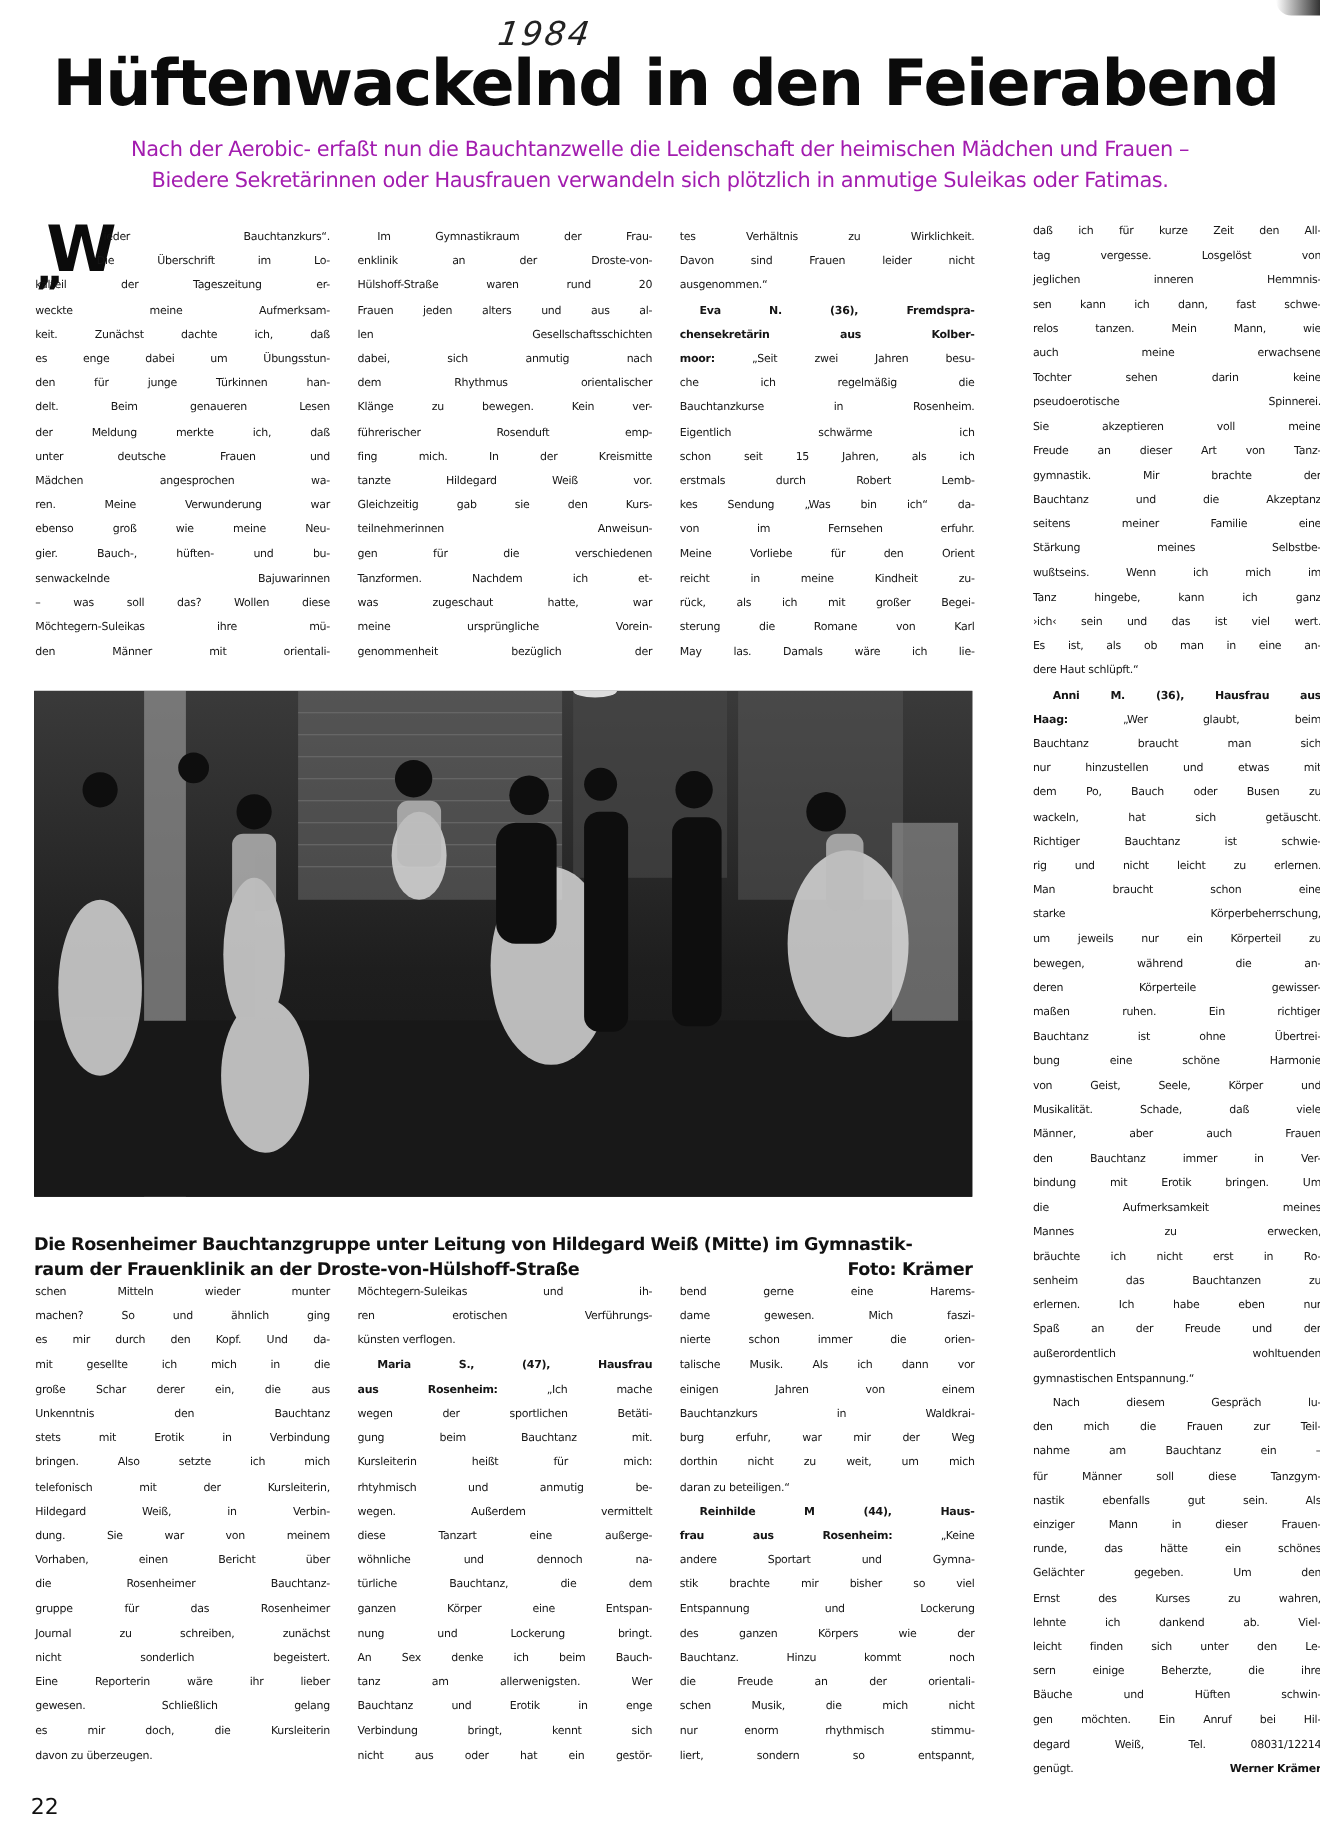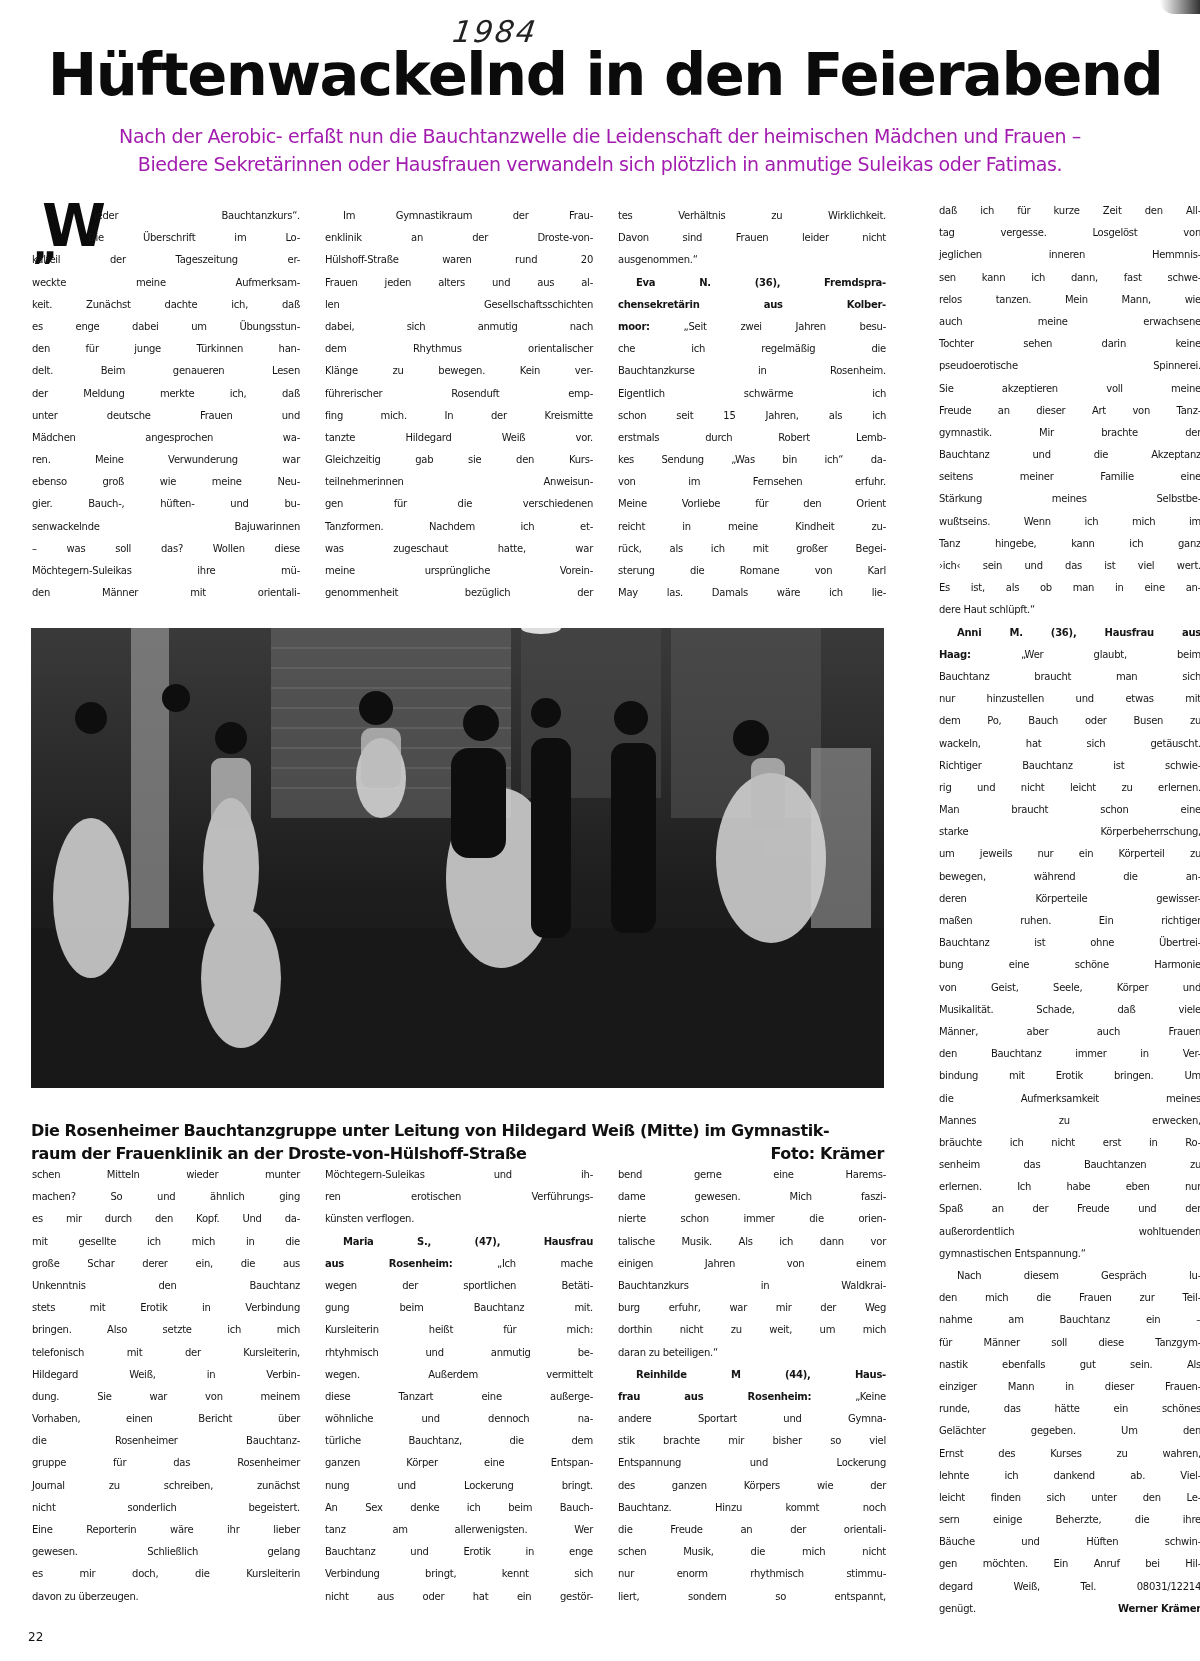--- a/index.html
+++ b/index.html
@@ -20,21 +20,21 @@
     .top { top: 205px; }
     .bottom { top: 1164px; }
     .c4full { top: 200px; }
     .dropcap-wrap { position: absolute; left: 32px; top: 197px; width: 80px; height: 60px; }
     .dropcap { position: absolute; left: 10px; top: 0; font-family: "DejaVu Sans", sans-serif; font-weight: 900; font-size: 58px; line-height: 1; color: #0b0b0b; }
     .dq { position: absolute; left: 0; top: 28px; font-family: "DejaVu Sans", sans-serif; font-weight: 900; font-size: 40px; line-height: 1; color: #0b0b0b; }
     .photo { position: absolute; left: 31px; top: 628px; width: 853px; height: 460px; background: #1d1d1d; overflow: hidden; }
     .photo svg { display: block; }
     .caption { position: absolute; left: 31px; top: 1103px; width: 853px; font-family: "DejaVu Sans", sans-serif; font-weight: 700; font-size: 16px; line-height: 23px; color: #111; letter-spacing: -0.4px; margin-top: 16px; }
     .caption .row2 { display: flex; justify-content: space-between; align-items: flex-end; }
-    .pageno { position: absolute; left: 28px; top: 1630px; font-family: "DejaVu Sans", sans-serif; font-size: 12px; color: #111; }
+    .pageno { position: absolute; left: 28px; top: 1630px; font-family: "DejaVu Sans", sans-serif; font-size: 20px; color: #111; }
     .scan-edge { position: absolute; right: 0; top: 0; width: 40px; height: 14px; background: linear-gradient(90deg, transparent, #333); border-bottom-left-radius: 30px; }
   </style>
 </head>
 <body>
 
 <div class="scan-edge"></div>
 
 <div class="year">1984</div>
 
 <h1 class="headline" style="margin:0;">Hüftenwackelnd in den Feierabend</h1>

